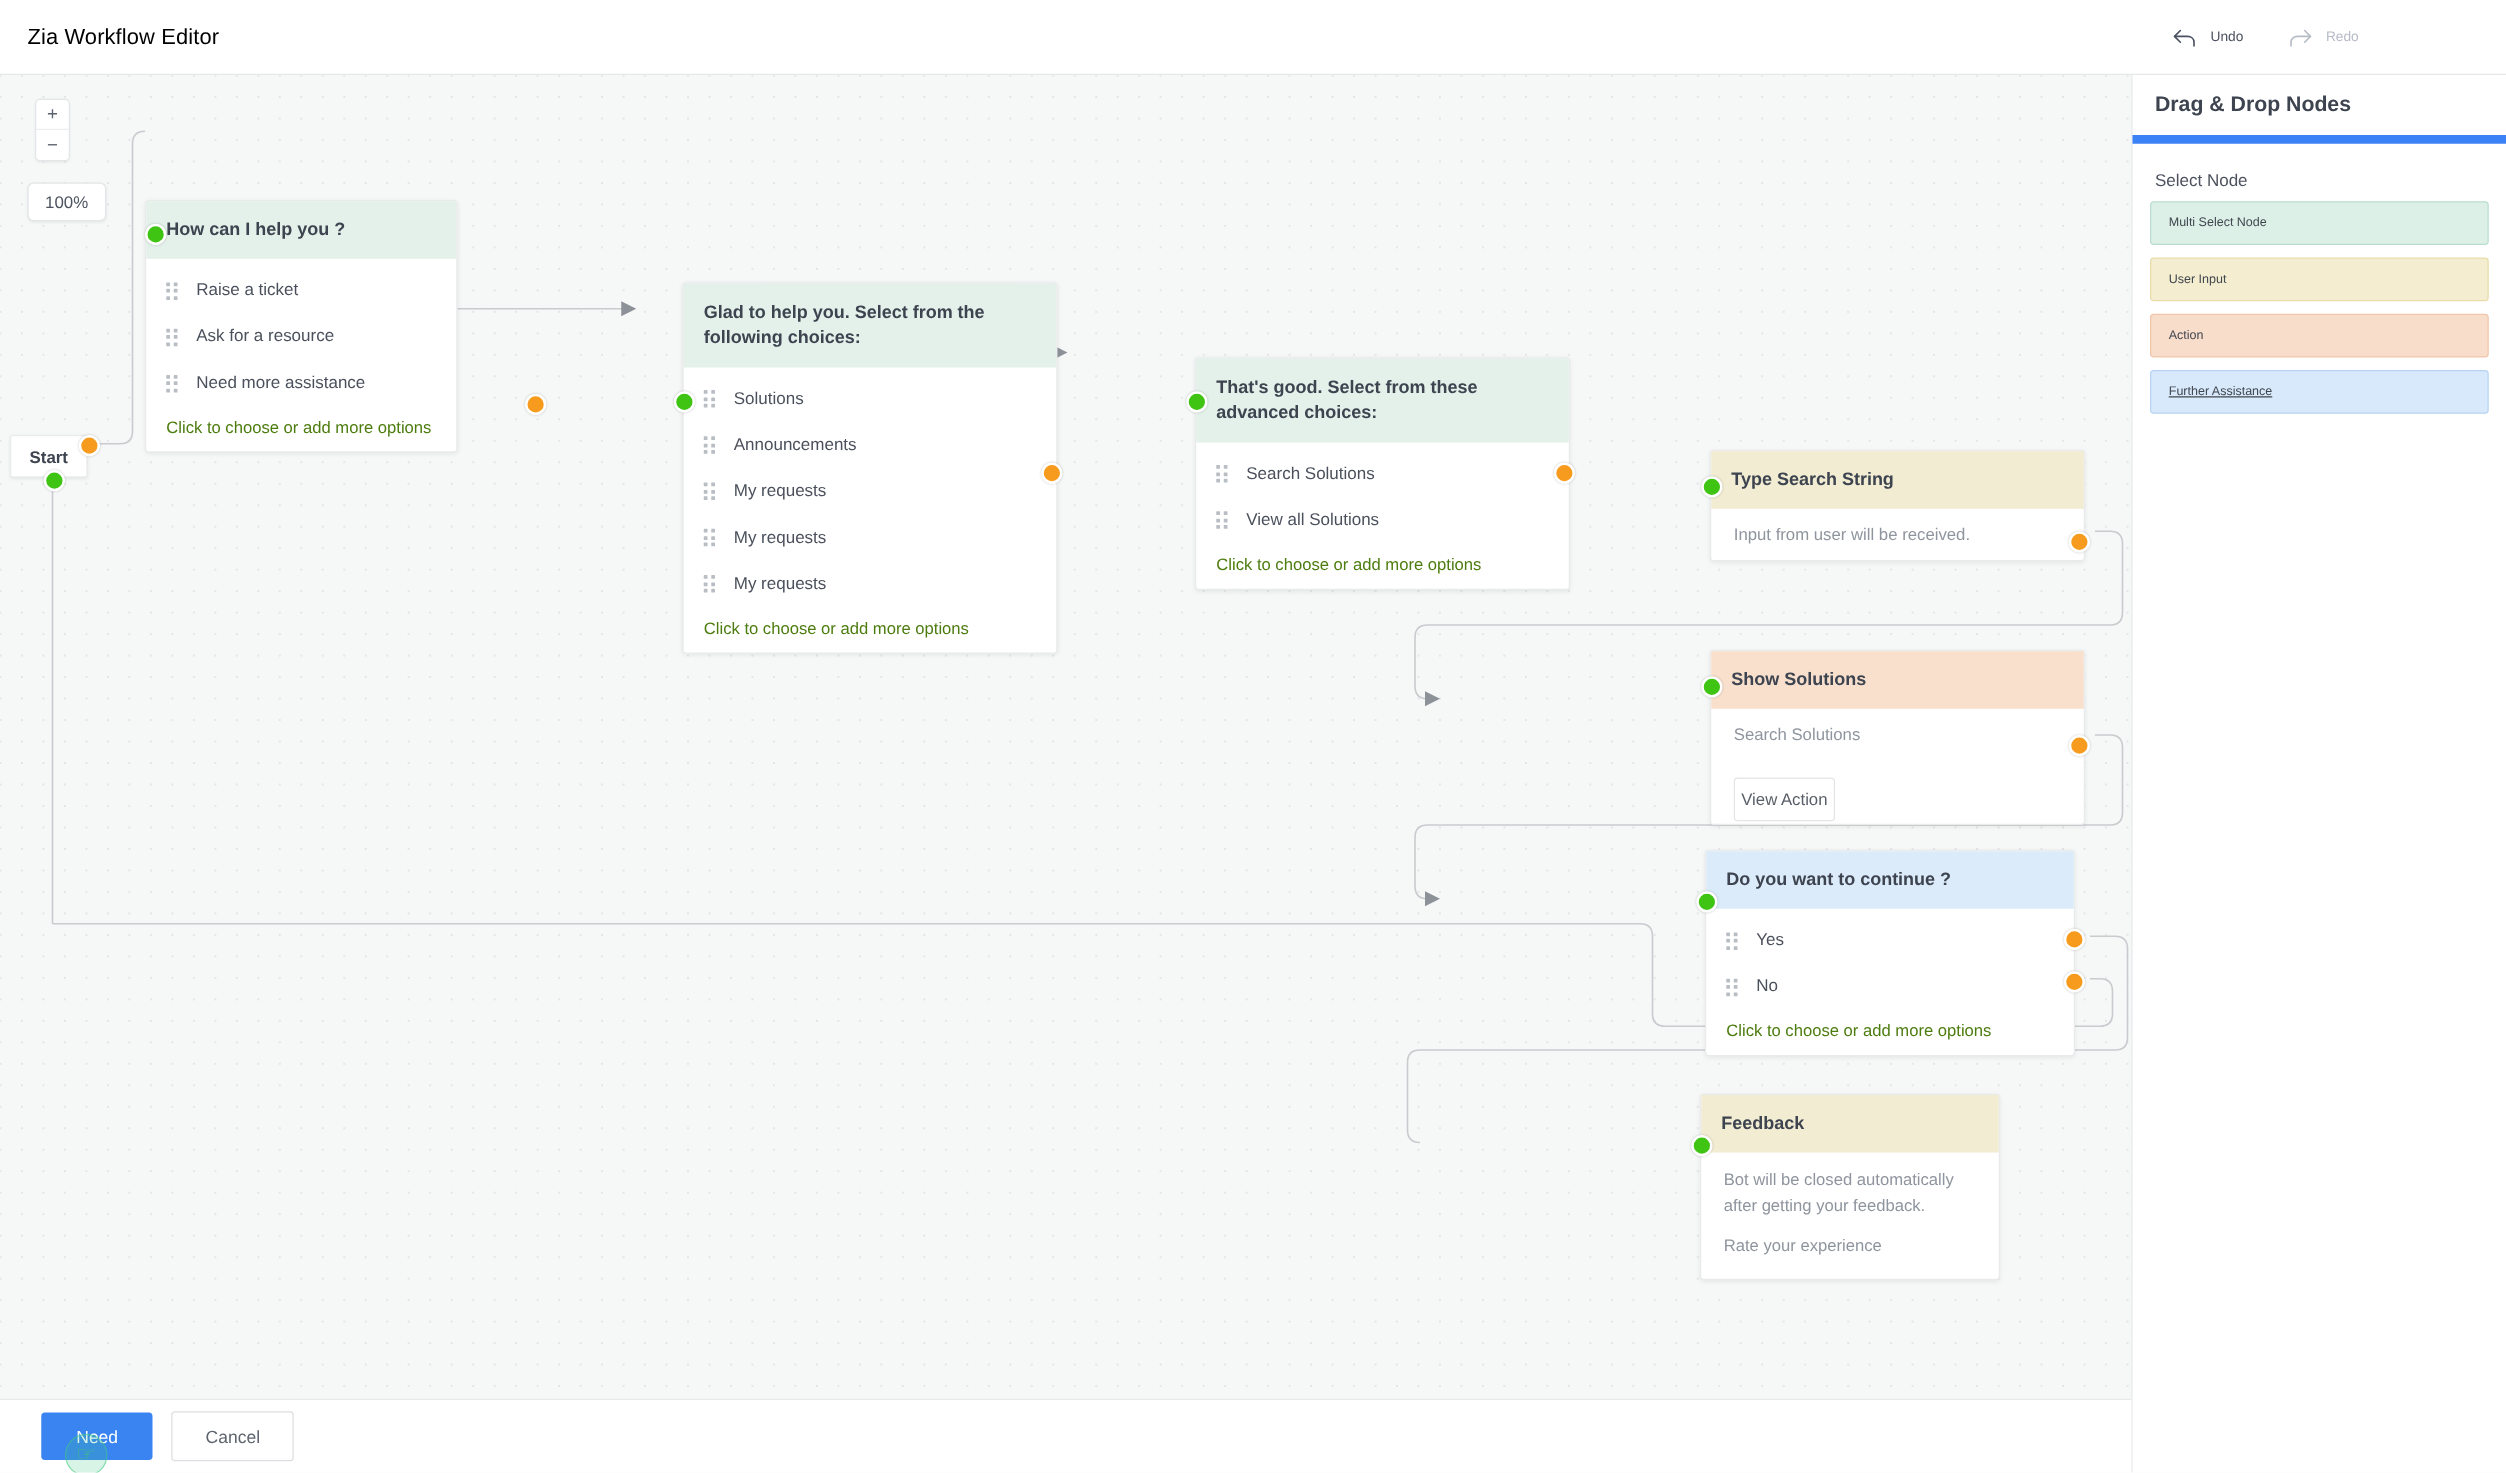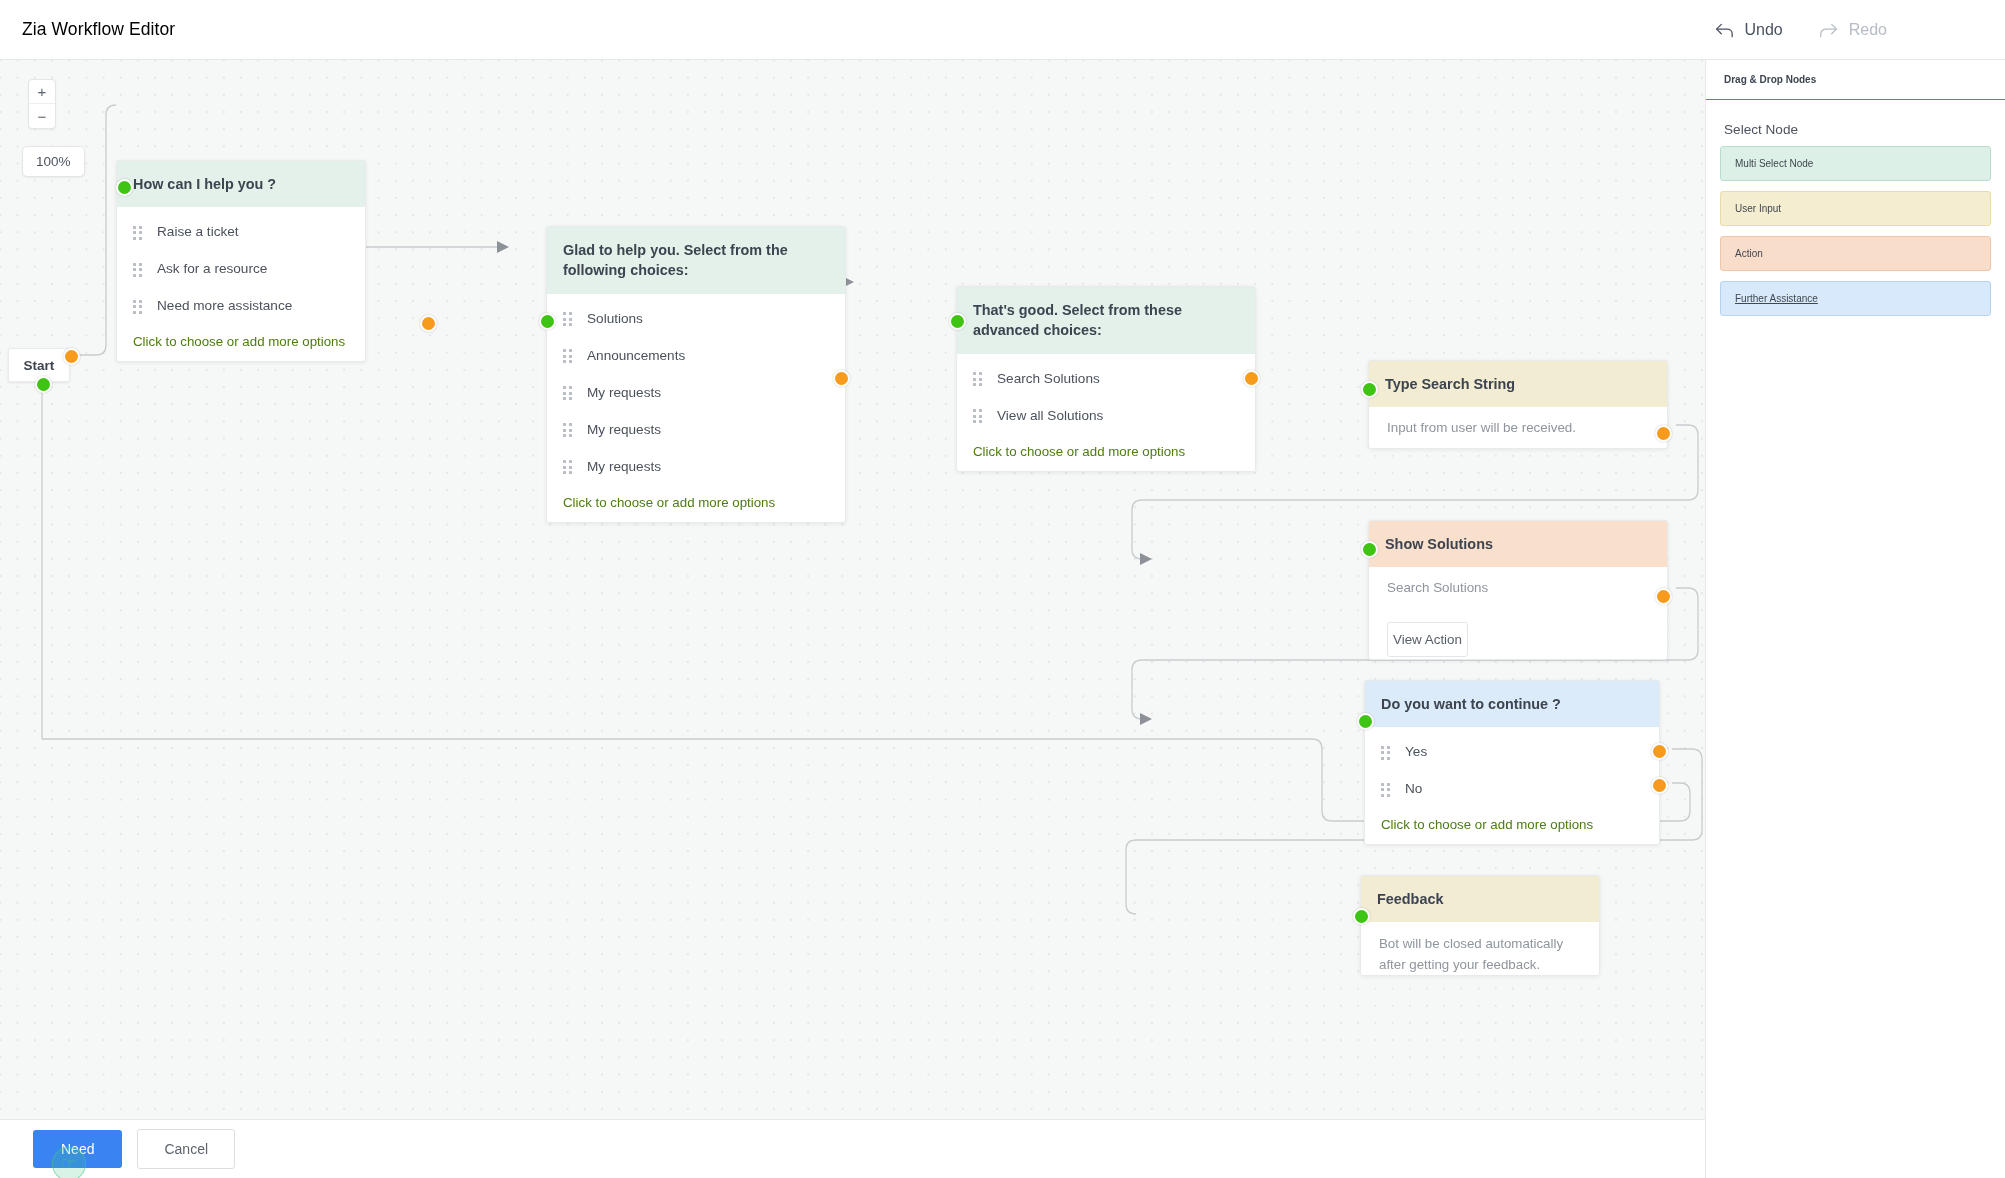--- a/index.html
+++ b/index.html
@@ -19,21 +19,21 @@
   }
   .app-title {
     margin-left: 22px; font-size: 17.5px; color: #000000; letter-spacing: .1px;
   }
   .topbar-actions {
     position: absolute; right: 118px; top: 0; height: 60px;
     display: flex; align-items: center; gap: 36px;
   }
   .hist-btn {
     display: flex; align-items: center; gap: 11px;
-    font-size: 16px; color: #4a5160; cursor: pointer;
+    font-size: 11px; color: #4a5160; cursor: pointer;
     background: none; border: none; font-family: inherit;
   }
   .hist-btn.disabled { color: #b6bcc6; cursor: default; }
   .hist-btn svg { display: block; }
 
   
   .canvas {
     position: absolute; left: 0; top: 60px; width: 1705px; height: 1059px;
     background-color: #f6f7f7;
     background-image:
@@ -119,22 +119,22 @@
     background: #fff; border: 1px solid #e3e5e8; border-radius: 3px;
     cursor: pointer; font-family: inherit; display: inline-block;
   }
 
   
   .right-panel {
     position: absolute; right: 0; top: 60px; width: 300px; height: 1118px;
     background: #ffffff; border-left: 1px solid #e6e8ea;
   }
   .panel-title {
-    padding: 14px 18px; font-size: 10px; font-weight: 700; color: #3d4450;
-    border-bottom: 1px solid #3b82f6;
+    padding: 14px 18px; font-size: 17px; font-weight: 700; color: #3d4450;
+    border-bottom: 7px solid #3b82f6;
   }
   .panel-sub { padding: 22px 18px 9px; font-size: 13.6px; color: #4c525d; }
   .palette { padding: 0 14px; display: flex; flex-direction: column; gap: 10px; }
   .pal-item {
     height: 35px; display: flex; align-items: center; padding-left: 14px;
     font-size: 10px; color: #41474f; border-radius: 3px; cursor: grab;
   }
   .pal-green  { background: #dcf0e7; border: 1px solid #b9ded0; }
   .pal-yellow { background: #f4edcf; border: 1px solid #e8dcab; }
   .pal-orange { background: #f9ddcb; border: 1px solid #f0c6aa; }
@@ -419,20 +419,21 @@
         <div class="hint">Click to choose or add more options</div>
       </div>
     </div>
     <div class="port in" style="left:1357px; top:653px;"></div>
     <div class="port out" style="left:1651px; top:683px;"></div>
     <div class="port out" style="left:1651px; top:717px;"></div>
 
     <div class="node" style="left:1360px; top:815px; width:240px;">
       <div class="node-head head-yellow">Feedback</div>
       <div class="desc-line">Bot will be closed automatically after getting your feedback.</div>
+      <div class="desc-line" style="padding-bottom:16px;">Rate your experience</div>
     </div>
     <div class="port in" style="left:1353px; top:848px;"></div>
 
   </div>
 
   <div class="right-panel">
     <div class="panel-title">Drag &amp; Drop Nodes</div>
     <div class="panel-sub">Select Node</div>
     <div class="palette">
       <div class="pal-item pal-green">Multi Select Node</div>

